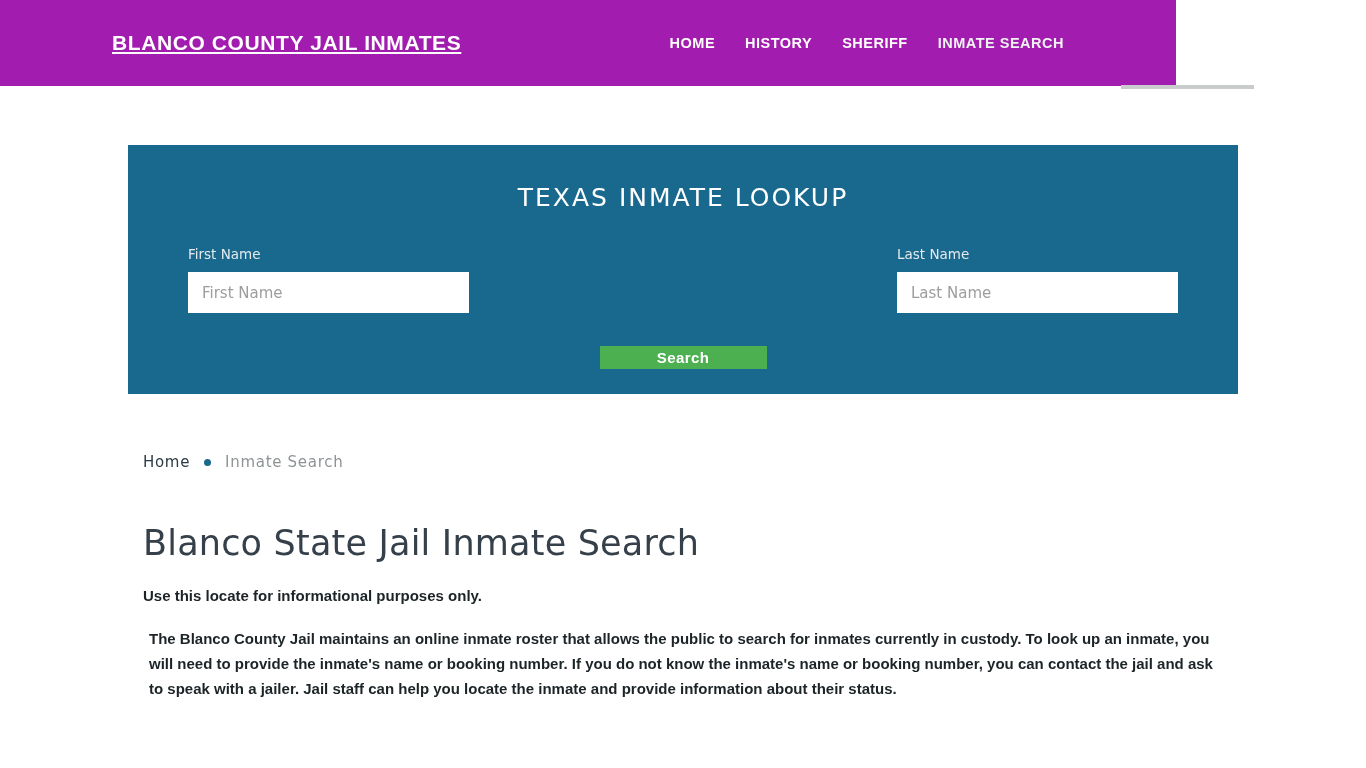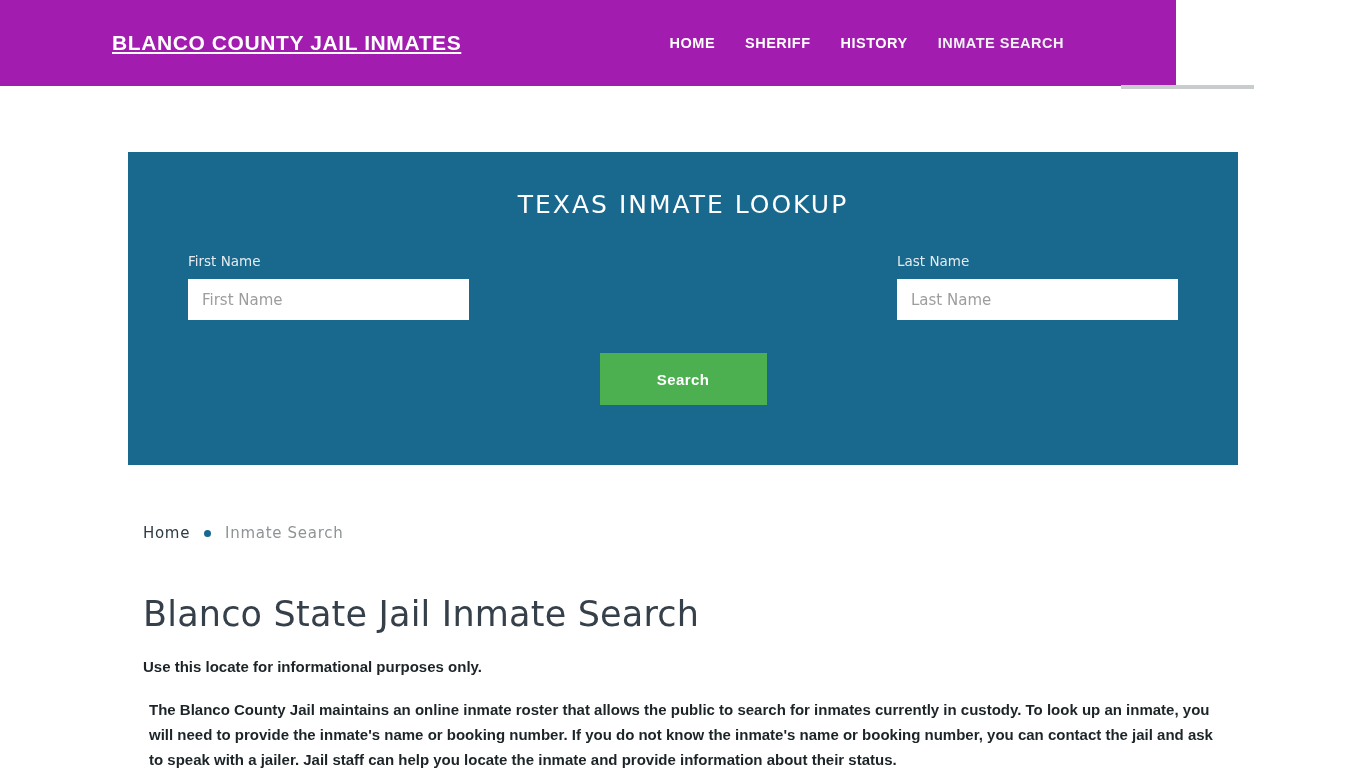--- a/index.html
+++ b/index.html
@@ -62,23 +62,23 @@
     height: 4px;
     background: #c9cccd;
   }
 
   
   .hero-wrap {
     padding-top: 55px;
   }
   .hero-panel {
     width: 1110px;
-    margin: 11px auto;
+    margin: 4px auto;
     background: #19688e;
-    padding: 38px 60px 60px 60px;
+    padding: 38px 60px 25px 60px;
   }
   .hero-title {
     text-align: center;
     color: #ffffff;
     font-size: 25px;
     font-weight: normal;
     letter-spacing: 2px;
     margin: 0 0 34px 0;
     font-family: "DejaVu Sans", sans-serif;
   }
@@ -111,21 +111,21 @@
   .field-input::placeholder { color: #9d9d9d; }
   .field-input.is-filled { color: #4a5358; }
 
   .btn-row {
     display: flex;
     justify-content: center;
     margin-top: 33px;
   }
   .search-button {
     width: 167px;
-    height: 52px;
+    height: 23px;
     background: #4caf50;
     border: none;
     color: #ffffff;
     font-size: 15px;
     font-weight: bold;
     letter-spacing: 0.4px;
     cursor: pointer;
     font-family: "Liberation Sans", sans-serif;
   }
 
@@ -183,22 +183,22 @@
   }
 </style>
 </head>
 <body>
 
 <header class="site-header">
   <a class="brand" href="#">BLANCO COUNTY JAIL INMATES</a>
 
   <nav class="main-nav">
     <a class="nav-item" href="#">HOME</a>
+    <a class="nav-item" href="#">HISTORY</a>
     <a class="nav-item" href="#">SHERIFF</a>
-    <a class="nav-item" href="#">HISTORY</a>
     <a class="nav-item is-active" href="#">INMATE SEARCH</a>
   </nav>
 
   <div class="nav-active-bar"></div>
 </header>
 
 <div class="hero-wrap">
   <section class="hero-panel">
     <h1 class="hero-title">TEXAS INMATE LOOKUP</h1>
 

